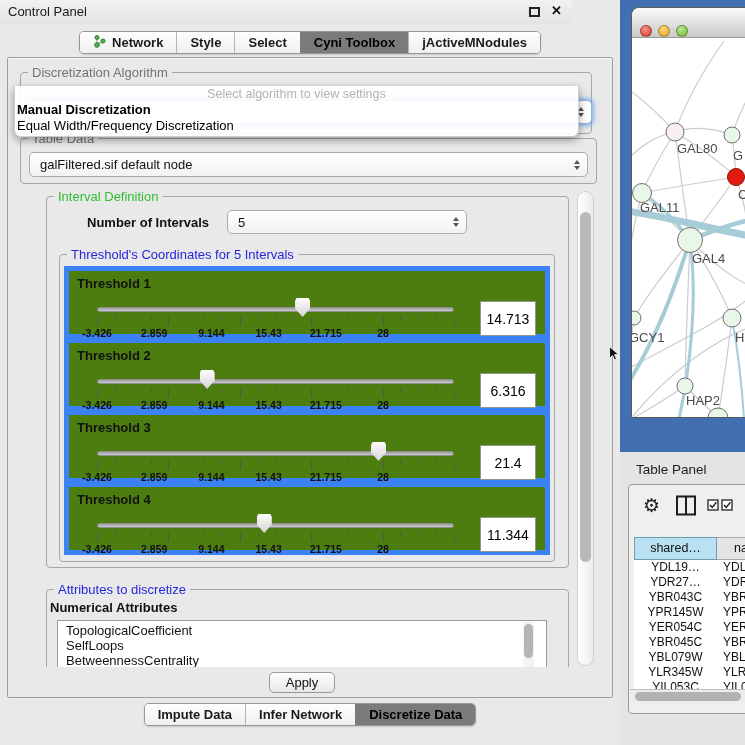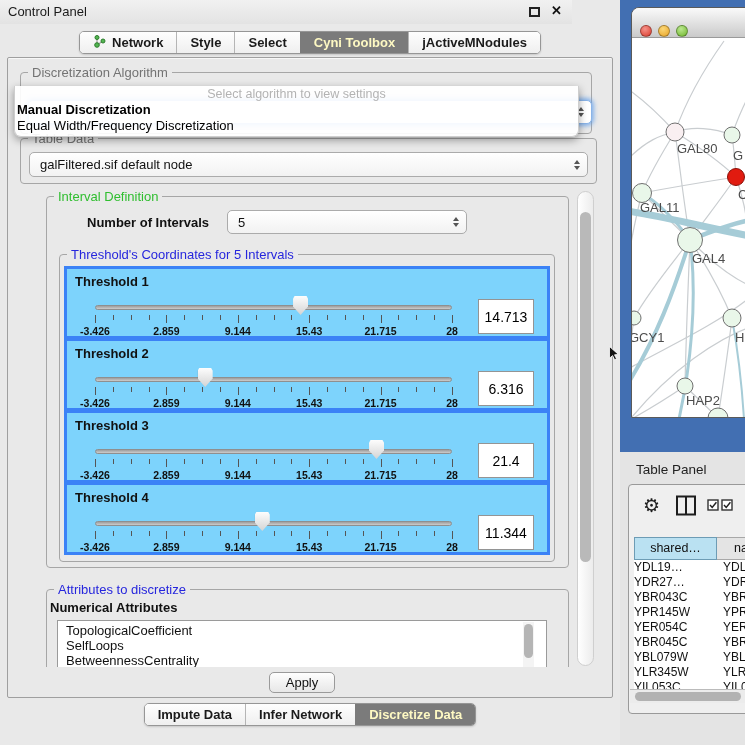--- a/index.html
+++ b/index.html
@@ -13,21 +13,21 @@
   .cp-title{position:absolute;left:8px;top:4px;font-size:13px;color:#1a1a1a}
   .float-btn{position:absolute;right:32px;top:7px;width:11px;height:10px;border:2px solid #222;background:transparent}
   .close-btn{position:absolute;right:10px;top:4px;font-size:13px;font-weight:bold;color:#111;line-height:14px}
 
   .seg-bar{position:absolute;left:0;width:620px;display:flex;justify-content:center}
   .seg{display:flex;border:1px solid #969696;border-radius:5px;overflow:hidden;height:23px;
     box-shadow:0 1px 2px rgba(0,0,0,.15);background:#fdfdfd}
   .seg-item{display:flex;align-items:center;gap:5px;padding:0 13px;font-size:13px;font-weight:bold;
     color:#1a1a1a;border-left:1px solid #b5b5b5;background:linear-gradient(#fefefe,#efefef);white-space:nowrap}
   .seg-item:first-child{border-left:none}
-  .seg-item.sel{background:#7b7b7b;color:#fef9c3;border-left-color:#7b7b7b}
+  .seg-item.sel{background:#7b7b7b;color:#000000;border-left-color:#7b7b7b}
 
   .cp-content{position:absolute;left:7px;top:57px;width:606px;height:641px;
     border:1px solid #9f9f9f;border-radius:2px;background:#e9e9e9;box-shadow:inset 0 1px 0 #f7f7f7}
 
   .group{position:absolute;border:1px solid #a6a6a6;border-radius:4px}
   .group-label{position:absolute;top:-8px;left:7px;background:#e9e9e9;padding:0 4px;
     font-size:13px;color:#737373;white-space:nowrap}
   .glabel-green{color:#2fbe2f}
   .glabel-blue{color:#2626dd}
 
@@ -51,33 +51,33 @@
 
   
   .vp{position:absolute;left:6px;top:132px;width:560px;height:477px;overflow:hidden}
   .vsb{position:absolute;left:569px;top:133px;width:17px;height:475px;border:1px solid #cfcfcf;border-radius:9px;
     background:linear-gradient(90deg,#ffffff,#ececec)}
   .vsb-thumb{position:absolute;left:2px;top:20px;width:11px;height:350px;background:#b9b9b9;border-radius:6px}
 
   
   .noi-label{position:absolute;left:40px;top:18px;font-size:13px;font-weight:bold}
   .thr-stack{position:absolute;left:4px;top:12px;right:4px}
-  .thr-panel{position:relative;height:73px;margin-top:-1px;border:3px solid #3b82f6;background:#7dd3fc}
+  .thr-panel{position:relative;height:73px;margin-top:-1px;border:5px solid #3b82f6;background:#4d7c0f}
   .thr-title{position:absolute;left:8px;top:5px;font-size:13px;font-weight:bold}
   .slider{position:absolute;left:28px;top:0;width:357px;height:73px}
   .track{position:absolute;left:0;top:36px;width:357px;height:5px;border:1px solid #8f8f8f;border-radius:3px;
     background:linear-gradient(#9e9e9e,#cccccc)}
   .thumb{position:absolute;top:27px;width:15px;height:19px;
     background:linear-gradient(#fdfdfd,#d4d4d4);
     clip-path:polygon(10% 0,90% 0,100% 14%,100% 55%,50% 100%,0 55%,0 14%);
     filter:drop-shadow(0 0 1px #777)}
   .ticks{position:absolute;left:0;top:46px;width:357px;height:9px}
   .ticks i{position:absolute;top:0;width:1px;height:5px;background:#555}
   .ticks i.maj{height:8px}
-  .tlabels{position:absolute;left:0;top:56px;width:357px;height:12px}
+  .tlabels{position:absolute;left:0;top:56px;width:286px;height:12px}
   .tlabel{position:absolute;transform:translateX(-50%);font-size:10.5px;font-weight:bold;color:#111;white-space:nowrap}
   .vbox{position:absolute;left:411px;top:30px;width:56px;height:35px;background:#fff;border:1px solid #949494;
     font-size:14px;text-align:center;font-family:"Liberation Sans",sans-serif;color:#000}
 
   
   .attr-head{position:absolute;left:3px;top:10px;font-size:13px;font-weight:bold}
   .attr-list{position:absolute;left:10px;top:30px;width:490px;height:60px;background:#fff;
     border:1px solid #9a9a9a;overflow:hidden;padding-top:2px}
   .attr-item{font-size:13px;line-height:15px;padding-left:8px;white-space:nowrap}
   .attr-sb{position:absolute;left:476px;top:32px;width:11px;height:56px;background:#f4f4f4}
@@ -106,21 +106,21 @@
   .tp-toolbar{position:absolute;left:0;top:0;width:100%;height:44px}
   .gear{position:absolute;left:14px;top:9px;font-size:19px;line-height:22px;color:#1d1d1d;font-family:"DejaVu Sans",sans-serif}
   .split-icon{position:absolute;left:46px;top:10px}
   .checks{position:absolute;left:78px;top:14px;display:flex;gap:2px}
   .thead{position:absolute;left:5px;top:52px;display:flex;height:23px}
   .tc1h{width:83px;background:#bae1f2;border:1px solid #6d9cb5;font-size:12.5px;text-align:center;line-height:21px}
   .tc2h{width:110px;background:#e4e4e4;border:1px solid #a8a8a8;border-left:none;font-size:12.5px;
     padding-left:17px;line-height:21px;overflow:hidden;white-space:nowrap}
   .tbody{position:absolute;left:5px;top:75px;width:193px;background:#fff}
   .trow{display:flex;height:15px;font-size:12px;line-height:15px}
-  .tc1{width:83px;white-space:nowrap;overflow:hidden}
+  .tc1{width:83px;text-align:center;white-space:nowrap;overflow:hidden}
   .tc2{width:110px;padding-left:6px;white-space:nowrap;overflow:hidden}
   .hsb{position:absolute;left:1px;top:204px;width:128px;height:14px;background:#ececec;border-top:1px solid #bbb;z-index:3}
   .hsb-thumb{position:absolute;left:5px;top:2px;width:106px;height:9px;background:#b2b2b2;border-radius:5px}
 
   .cursor{position:absolute;left:609px;top:346px;z-index:20}
 </style>
 </head>
 <body>
 
 <div class="cp">

